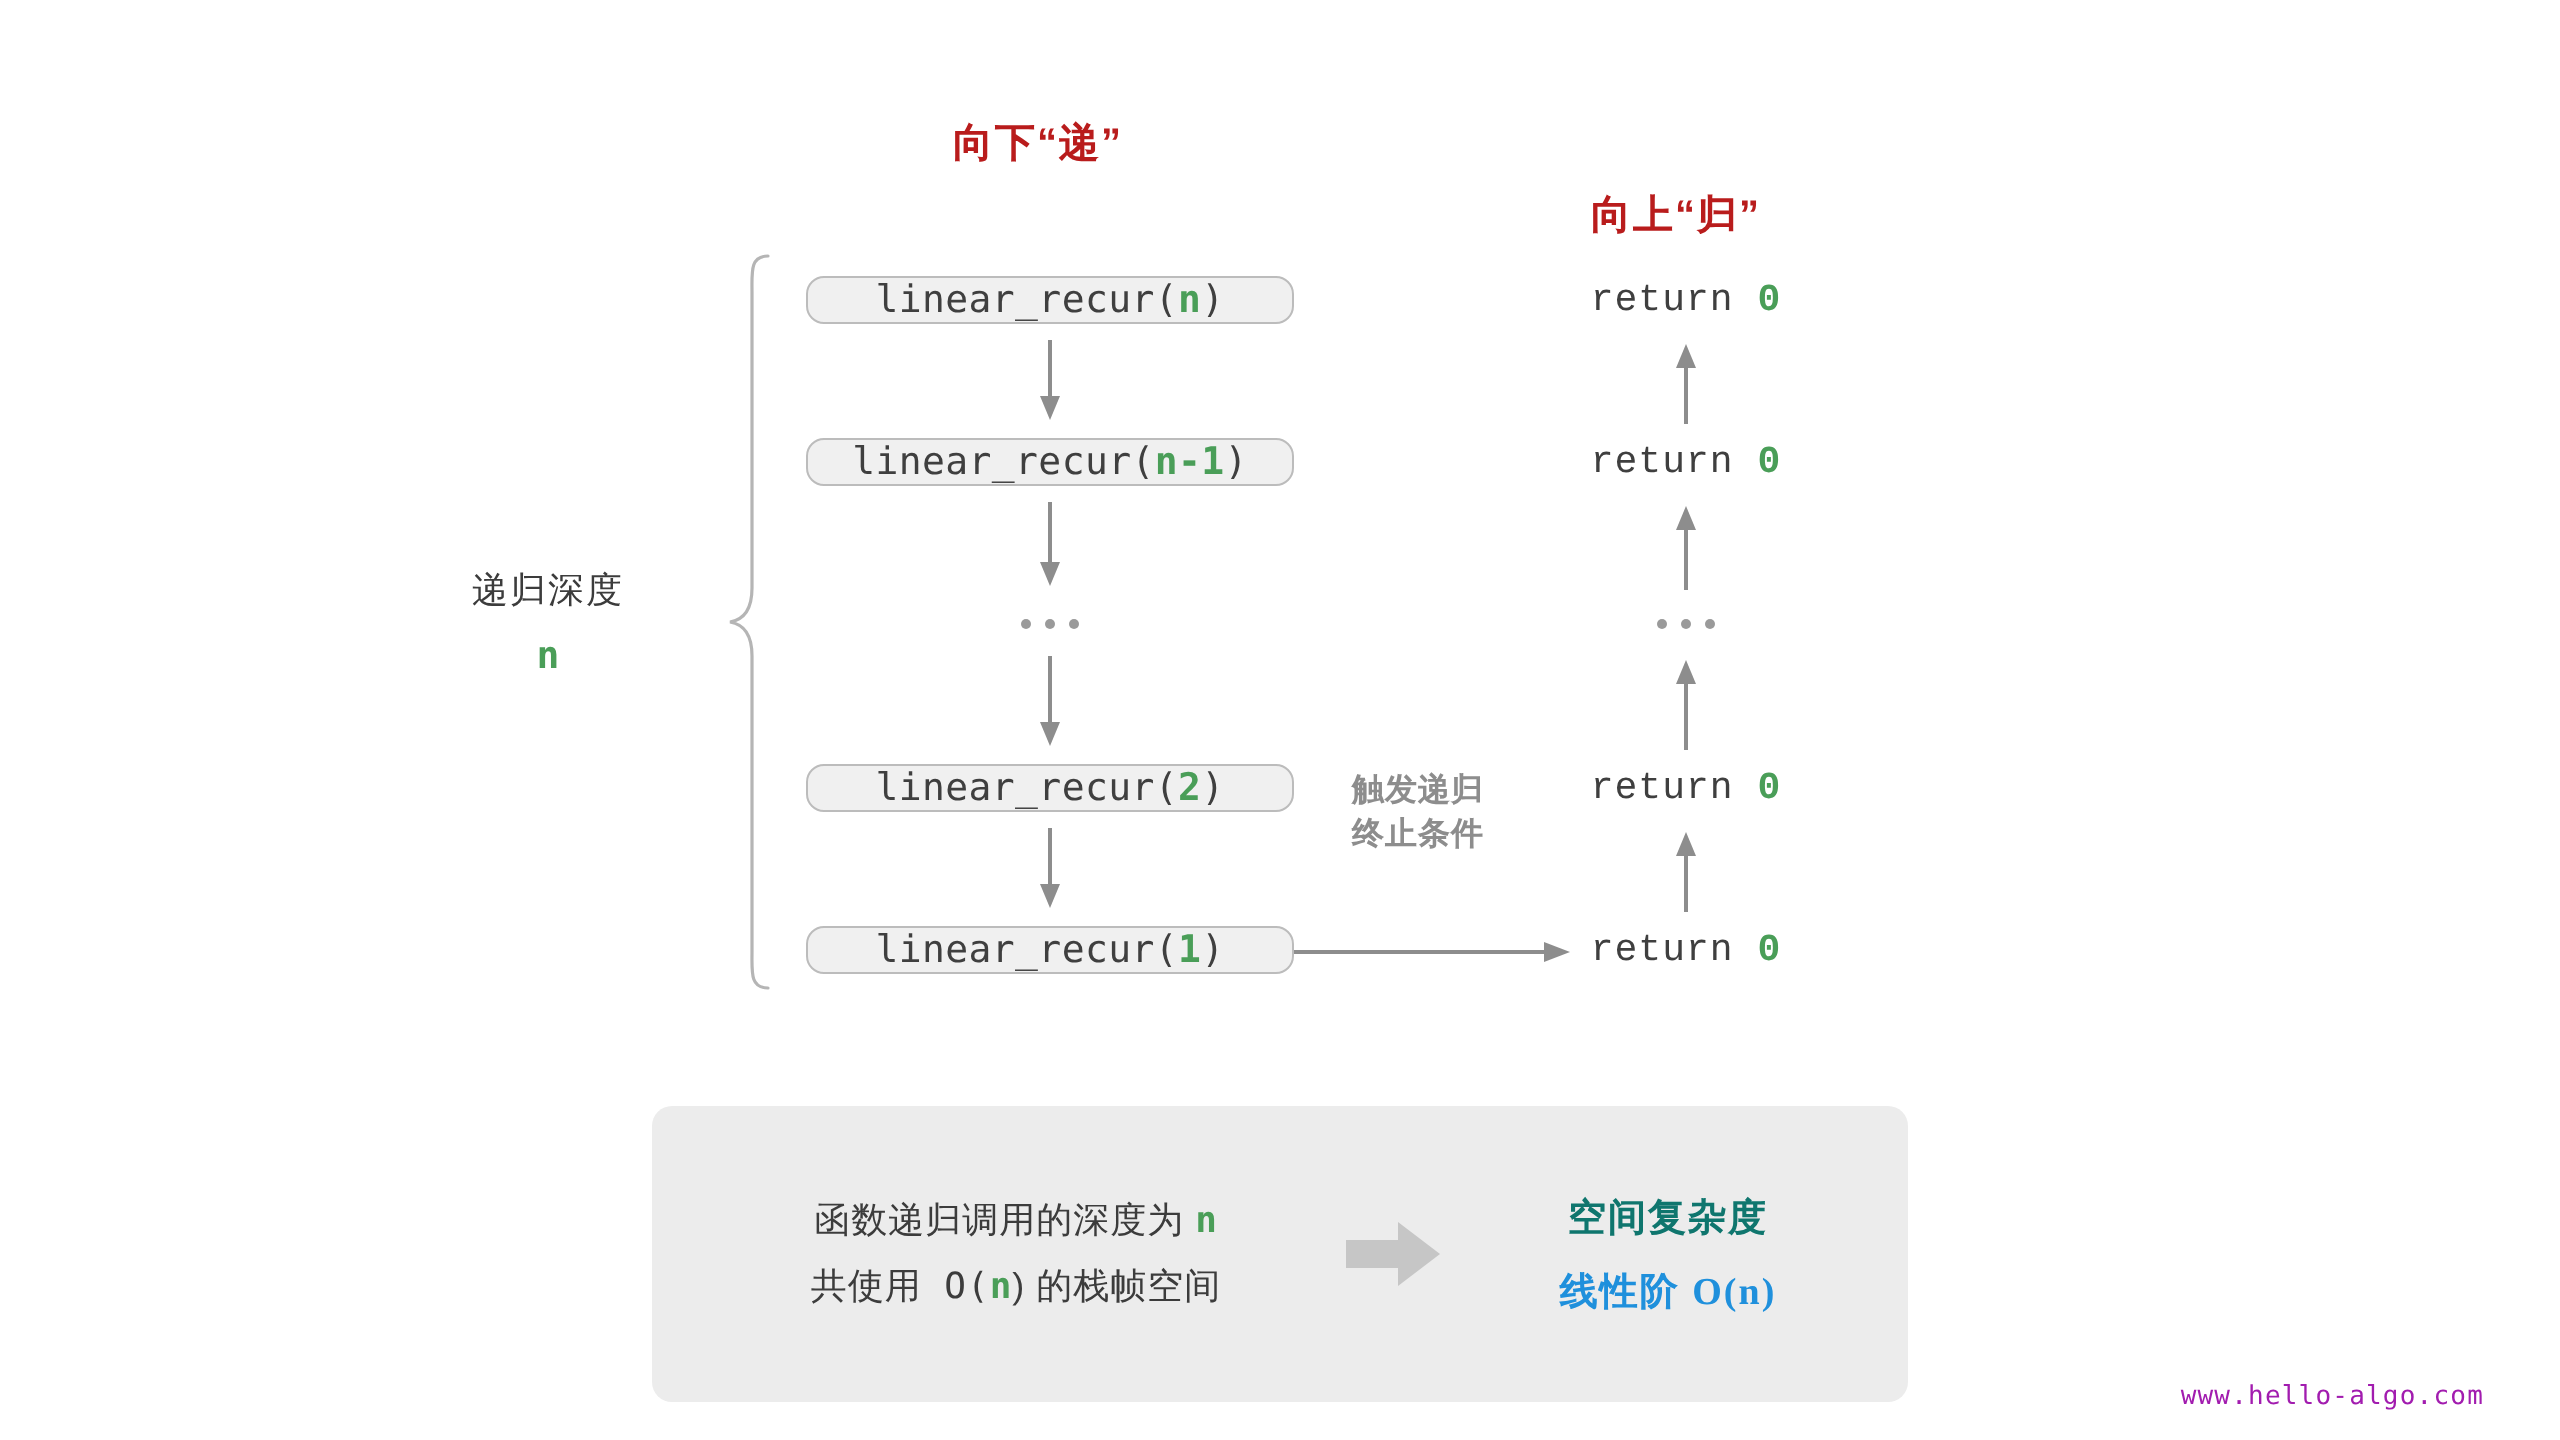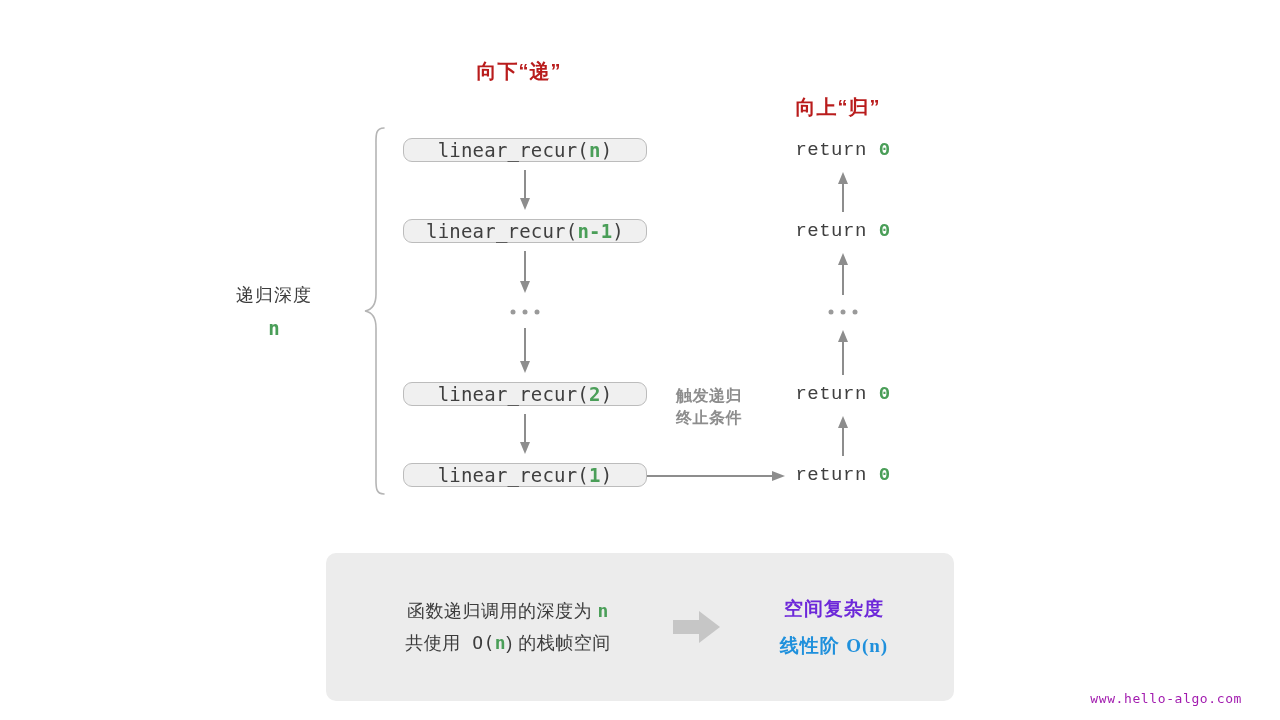--- a/index.html
+++ b/index.html
@@ -174,21 +174,21 @@
   }
   #summary-right {
     flex: 1 1 auto;
     text-align: center;
     padding-right: 16px;
   }
   #summary-right .title {
     display: block;
     font-size: 19px;
     font-weight: bold;
-    color: #6d28d9;
+    color: #0f766e;
     letter-spacing: 1px;
   }
   #summary-right .value {
     display: block;
     margin-top: 11px;
     font-size: 19px;
     font-weight: bold;
     color: #1f90dc;
     letter-spacing: 1px;
   }

